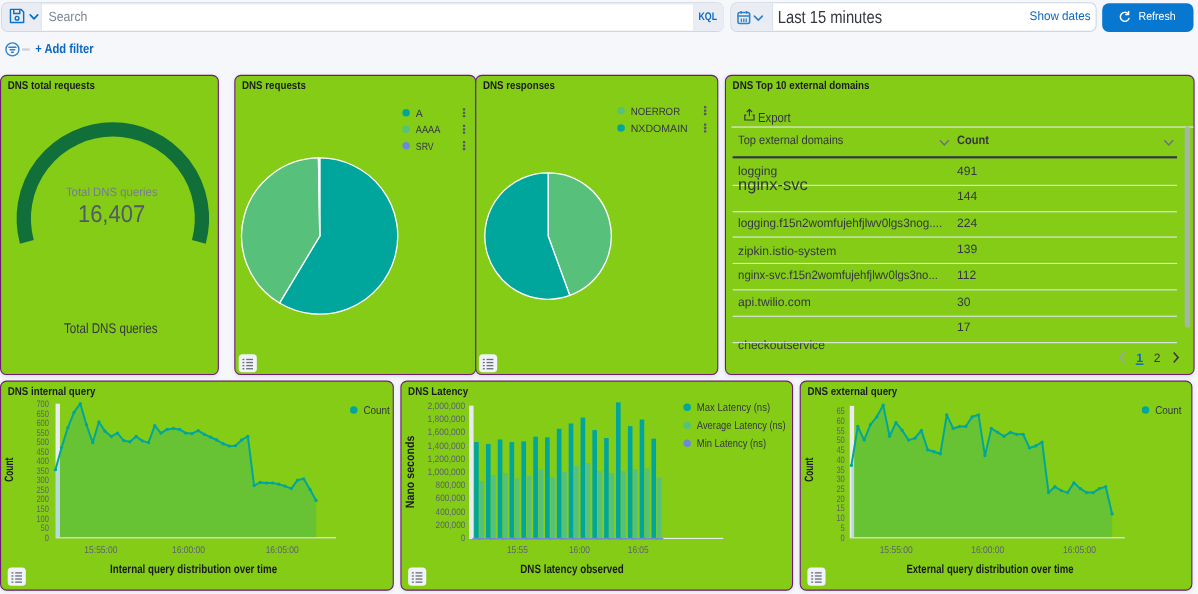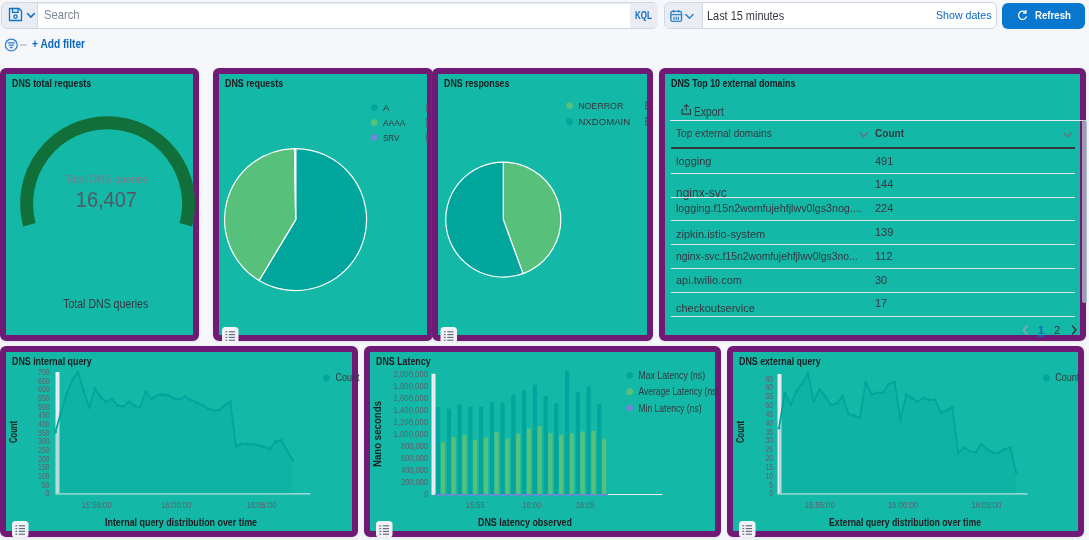--- a/index.html
+++ b/index.html
@@ -1,17 +1,17 @@
 <!DOCTYPE html>
 <html><head><meta charset="utf-8">
 <style>
 *{margin:0;padding:0;box-sizing:border-box}
 html,body{width:1089px;height:540px;background:#f5f7fa;font-family:"Liberation Sans",sans-serif;overflow:hidden}
 .abs{position:absolute}
-.panel{position:absolute;background:#14b8a6;border-radius:6px;border:6px solid #701a75;box-shadow:0 1px 3px rgba(152,162,179,.25)}
+.panel{position:absolute;background:#84cc16;border-radius:6px;border:1px solid #701a75;box-shadow:0 1px 3px rgba(152,162,179,.25)}
 .ptitle{position:absolute;left:6px;top:4px;font-size:10.3px;font-weight:bold;color:#1a1c21;transform:scaleX(.86);transform-origin:0 50%;white-space:nowrap}
 svg{position:absolute;left:0;top:0}
 svg text{font-family:"Liberation Sans",sans-serif}
 .ax{font-size:8.5px;fill:#5b6270}
 .axt{font-size:8.8px;fill:#5b6270}
 .leg{fill:#343741}
 .atitle{font-size:11px;font-weight:bold;fill:#1a1c21}
 .sq{display:inline-block;transform-origin:0 50%;white-space:nowrap}
 </style></head>
 <body>
@@ -32,28 +32,28 @@
 <div class="abs" style="left:664px;top:2px;width:333px;height:27px;background:#fff;border:1px solid #cfd6e4;border-radius:6px"></div>
 <div class="abs" style="left:665px;top:3px;width:38px;height:25px;background:#e9edf3;border-right:1px solid #d3dae6;border-radius:5px 0 0 5px"></div>
 <svg width="48" height="30" style="left:664px;top:0">
  <g stroke="#2f81c9" fill="none" stroke-width="1.4">
   <rect x="6.9" y="11.4" width="10.6" height="10" rx="1.6"></rect>
   <path d="M7 14.6 h10.4 M9.7 9.9 v2.6 M14.7 9.9 v2.6"></path>
   <path d="M10 16.8 v3.2 M12.2 16.8 v3.2 M14.4 16.8 v3.2" stroke-width="1.2"></path>
  </g>
  <path d="M21.8 14.6 l3.6 3.7 3.6-3.7" stroke="#2f81c9" fill="none" stroke-width="1.5" stroke-linecap="round" stroke-linejoin="round"></path>
 </svg>
-<div class="abs" style="left:707px;top:8px;font-size:13px;color:#343741"><span class="sq" style="transform:scaleX(.84)">Last 15 minutes</span></div>
+<div class="abs" style="left:707px;top:8px;font-size:16px;color:#343741"><span class="sq" style="transform:scaleX(.84)">Last 15 minutes</span></div>
 <div class="abs" style="left:936px;top:8.5px;font-size:11.3px;color:#0b68c2"><span class="sq" style="transform:scaleX(.94)">Show dates</span></div>
 <div class="abs" style="left:1002px;top:3px;width:83px;height:26px;background:#0877cf;border-radius:6px"></div>
 <svg width="20" height="20" style="left:1016px;top:8px">
  <path d="M9.6 4.5 A4.1 4.1 0 1 0 10.6 8.3" fill="none" stroke="#fff" stroke-width="1.3"></path>
  <path d="M10.0 2.1 v3.0 h-3.0" fill="none" stroke="#fff" stroke-width="1.3" stroke-linejoin="round"></path>
 </svg>
-<div class="abs" style="left:1035px;top:9px;font-size:10.6px;font-weight:bold;color:#fff"><span class="sq" style="transform:scaleX(.91)">Refresh</span></div>
+<div class="abs" style="left:1035px;top:9px;font-size:10.6px;font-weight:normal;color:#fff"><span class="sq" style="transform:scaleX(.91)">Refresh</span></div>
 <svg width="30" height="26" style="left:2px;top:36px">
  <circle cx="9.3" cy="8.9" r="5.9" fill="none" stroke="#2c80ce" stroke-width="1.25"></circle>
  <g stroke="#2c80ce" stroke-width="1.3" stroke-linecap="round">
   <line x1="6.1" y1="6.9" x2="12.5" y2="6.9"></line>
   <line x1="7.2" y1="9.2" x2="11.4" y2="9.2"></line>
   <line x1="8.5" y1="11.5" x2="10.1" y2="11.5"></line>
  </g>
 </svg>
 <div class="abs" style="left:19.5px;top:44px;width:7px;height:1.6px;background:#c9d0dc"></div>
 <div class="abs" style="left:31.5px;top:37px;font-size:12px;font-weight:bold;color:#0b68c2"><span class="sq" style="transform:scaleX(.847)">+ Add filter</span></div>
@@ -147,36 +147,36 @@
       <path d="M1.5 2.5 l4 4.2 4-4.2" fill="none" stroke="#69707D" stroke-width="1.3"></path>
     </svg>
  <div class="abs" style="left:210px;top:53px;font-size:11px;font-weight:bold;color:#343741"><span class="sq" style="transform:scaleX(.915)">Count</span></div>
  <svg width="12" height="10" style="left:397px;top:56px">
       <path d="M1.5 2.5 l4 4.2 4-4.2" fill="none" stroke="#69707D" stroke-width="1.3"></path>
     </svg>
  <div class="abs" style="left:6px;top:73px;width:404px;height:2px;background:#343741"></div>
  <div class="abs" style="left:11px;top:80.5px;font-size:11px;color:#343741;white-space:nowrap">logging</div>
     <div class="abs" style="left:210px;top:80.5px;font-size:11px;color:#343741">491</div>
     <div class="abs" style="left:6px;top:98.8px;width:404px;height:1px;background:#e0e5ee"></div>
-    <div class="abs" style="left:11px;top:112px;font-size:12px;color:#343741;white-space:nowrap">nginx-svc</div>
+    <div class="abs" style="left:11px;top:91px;font-size:15px;color:#343741;white-space:nowrap">nginx-svc</div>
     <div class="abs" style="left:210px;top:104.3px;font-size:11px;color:#343741">144</div>
     <div class="abs" style="left:6px;top:122.6px;width:404px;height:1px;background:#e0e5ee"></div>
     <div class="abs" style="left:11px;top:128.1px;font-size:11px;color:#343741;white-space:nowrap"><span class="sq" style="transform:scaleX(0.97)">logging.f15n2womfujehfjlwv0lgs3nog....</span></div>
     <div class="abs" style="left:210px;top:128.1px;font-size:11px;color:#343741">224</div>
     <div class="abs" style="left:6px;top:146.4px;width:404px;height:1px;background:#e0e5ee"></div>
     <div class="abs" style="left:11px;top:154px;font-size:11px;color:#343741;white-space:nowrap">zipkin.istio-system</div>
     <div class="abs" style="left:210px;top:151.9px;font-size:11px;color:#343741">139</div>
     <div class="abs" style="left:6px;top:170.2px;width:404px;height:1px;background:#e0e5ee"></div>
     <div class="abs" style="left:11px;top:175.7px;font-size:11px;color:#343741;white-space:nowrap"><span class="sq" style="transform:scaleX(0.94)">nginx-svc.f15n2womfujehfjlwv0lgs3no...</span></div>
     <div class="abs" style="left:210px;top:175.7px;font-size:11px;color:#343741">112</div>
     <div class="abs" style="left:6px;top:194.0px;width:404px;height:1px;background:#e0e5ee"></div>
     <div class="abs" style="left:11px;top:199.5px;font-size:11px;color:#343741;white-space:nowrap">api.twilio.com</div>
     <div class="abs" style="left:210px;top:199.5px;font-size:11px;color:#343741">30</div>
     <div class="abs" style="left:6px;top:217.8px;width:404px;height:1px;background:#e0e5ee"></div>
-    <div class="abs" style="left:11px;top:228px;font-size:11px;color:#343741;white-space:nowrap">checkoutservice</div>
+    <div class="abs" style="left:11px;top:239px;font-size:11px;color:#343741;white-space:nowrap">checkoutservice</div>
     <div class="abs" style="left:210px;top:223.3px;font-size:11px;color:#343741">17</div>
     <div class="abs" style="left:6px;top:241.6px;width:404px;height:1px;background:#e0e5ee"></div>
  <div class="abs" style="left:417px;top:46px;width:5px;height:183px;background:#a9b2c0;border-radius:2.5px;opacity:.85"></div>
  <div class="abs" style="left:354px;top:247px;width:70px;height:18px">
   <svg width="70" height="18">
    <path d="M8.5 4.5 L4.5 9 L8.5 13.5" fill="none" stroke="#9aa4b5" stroke-width="1.4"></path>
    <text x="22" y="13" text-anchor="middle" font-size="11" font-weight="bold" fill="#0b68c2">1</text>
    <rect x="18.5" y="14.4" width="7" height="1.3" fill="#0b68c2"></rect>
    <text x="38" y="13" text-anchor="middle" font-size="11" fill="#343741">2</text>
    <path d="M53 4.5 L57 9 L53 13.5" fill="none" stroke="#343741" stroke-width="1.4"></path>

